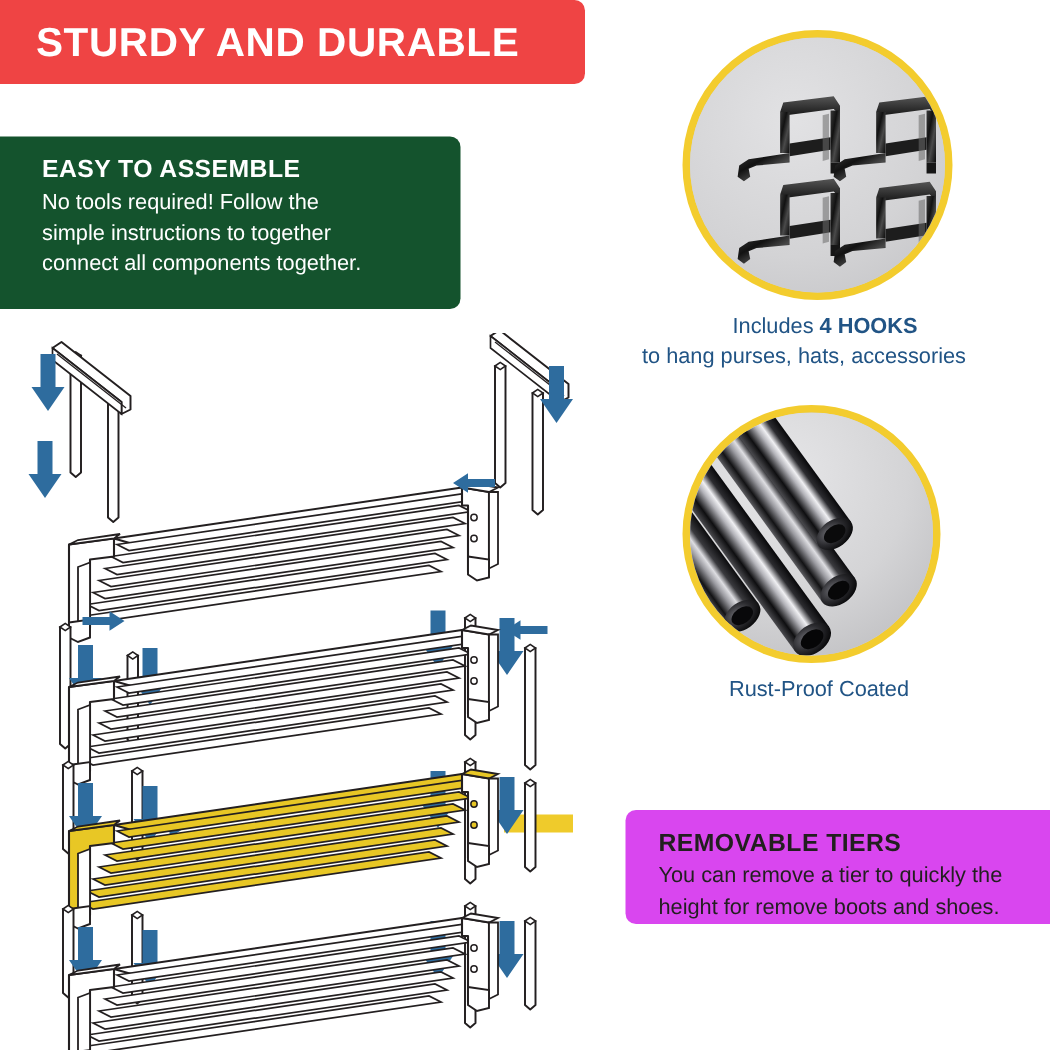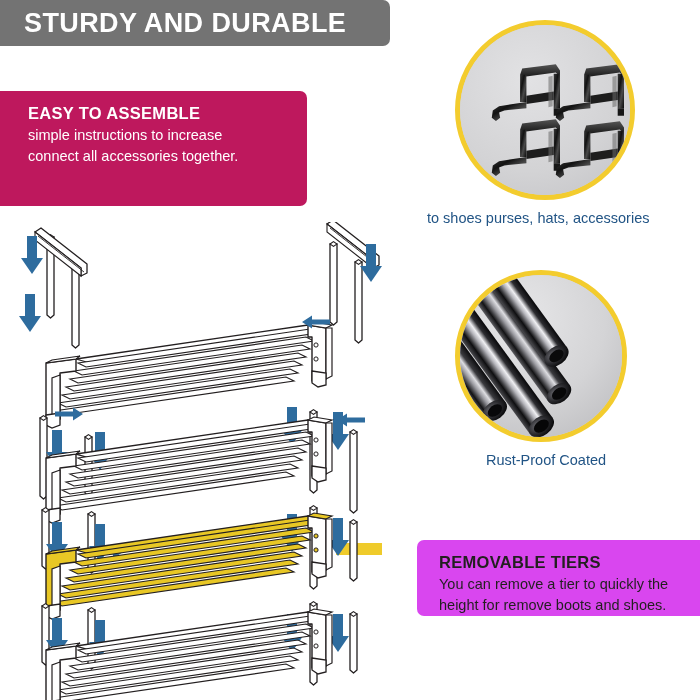--- a/index.html
+++ b/index.html
@@ -12,41 +12,41 @@
   #page {
     position: relative;
     width: 700px; height: 700px;
     background: #ffffff;
   }
 
   
   .header-banner {
     position: absolute;
     left: 0; top: 0;
-    width: 390px; height: 46px;
-    background: #737373;
+    width: 390px; height: 56px;
+    background: #ef4444;
     border-radius: 0 7px 7px 0;
     display: flex;
     align-items: center;
   }
   .header-title {
     color: #ffffff;
     font-size: 27px;
     font-weight: bold;
     letter-spacing: 0.4px;
     padding-left: 24px;
     white-space: nowrap;
   }
 
   
   .assemble-card {
     position: absolute;
     left: 0; top: 91px;
     width: 307px; height: 115px;
-    background: #be185d;
+    background: #14532d;
     border-radius: 0 7px 7px 0;
     padding: 13px 18px 10px 28px;
   }
   .assemble-title {
     color: #ffffff;
     font-size: 16.5px;
     font-weight: bold;
     letter-spacing: 0.3px;
     margin-bottom: 2px;
   }
@@ -126,22 +126,23 @@
 
 <div id="page">
 
   <div class="header-banner">
     <div class="header-title">STURDY AND DURABLE</div>
   </div>
 
   <div class="assemble-card">
     <div class="assemble-title">EASY TO ASSEMBLE</div>
     <div class="assemble-body">
-      <div>simple instructions to increase</div>
-      <div>connect all accessories together.</div>
+      <div>No tools required!  Follow the</div>
+      <div>simple instructions to together</div>
+      <div>connect all components together.</div>
     </div>
   </div>
 
   <div class="badge" id="badge-hooks">
     <div class="badge-circle hooks">
       <svg viewBox="0 0 180 180" width="180" height="180">
         <defs>
           <radialGradient id="hkbg" cx="38%" cy="30%" r="85%">
             <stop offset="0%" stop-color="#E2E2E4"></stop>
             <stop offset="60%" stop-color="#D3D3D5"></stop>
@@ -184,21 +185,24 @@
           </g>
         <g transform="translate(58,90) scale(1.05)">
             <use href="#hookglyph"></use>
           </g>
         <g transform="translate(122,92) scale(1.05)">
             <use href="#hookglyph"></use>
           </g>
       </svg>
     </div>
     <div class="badge-caption">
-      <div class="cap-line2">to shoes purses, hats, accessories</div>
+      <div>
+        <span>Includes </span><b>4 HOOKS</b>
+      </div>
+      <div class="cap-line2">to hang purses, hats, accessories</div>
     </div>
   </div>
 
   <div class="badge" id="badge-tubes">
     <div class="badge-circle tubes">
       <svg viewBox="0 0 172 172" width="172" height="172">
         <defs>
           <radialGradient id="tbbg" cx="35%" cy="25%" r="90%">
             <stop offset="0%" stop-color="#E6E6E8"></stop>
             <stop offset="55%" stop-color="#D4D4D6"></stop>

